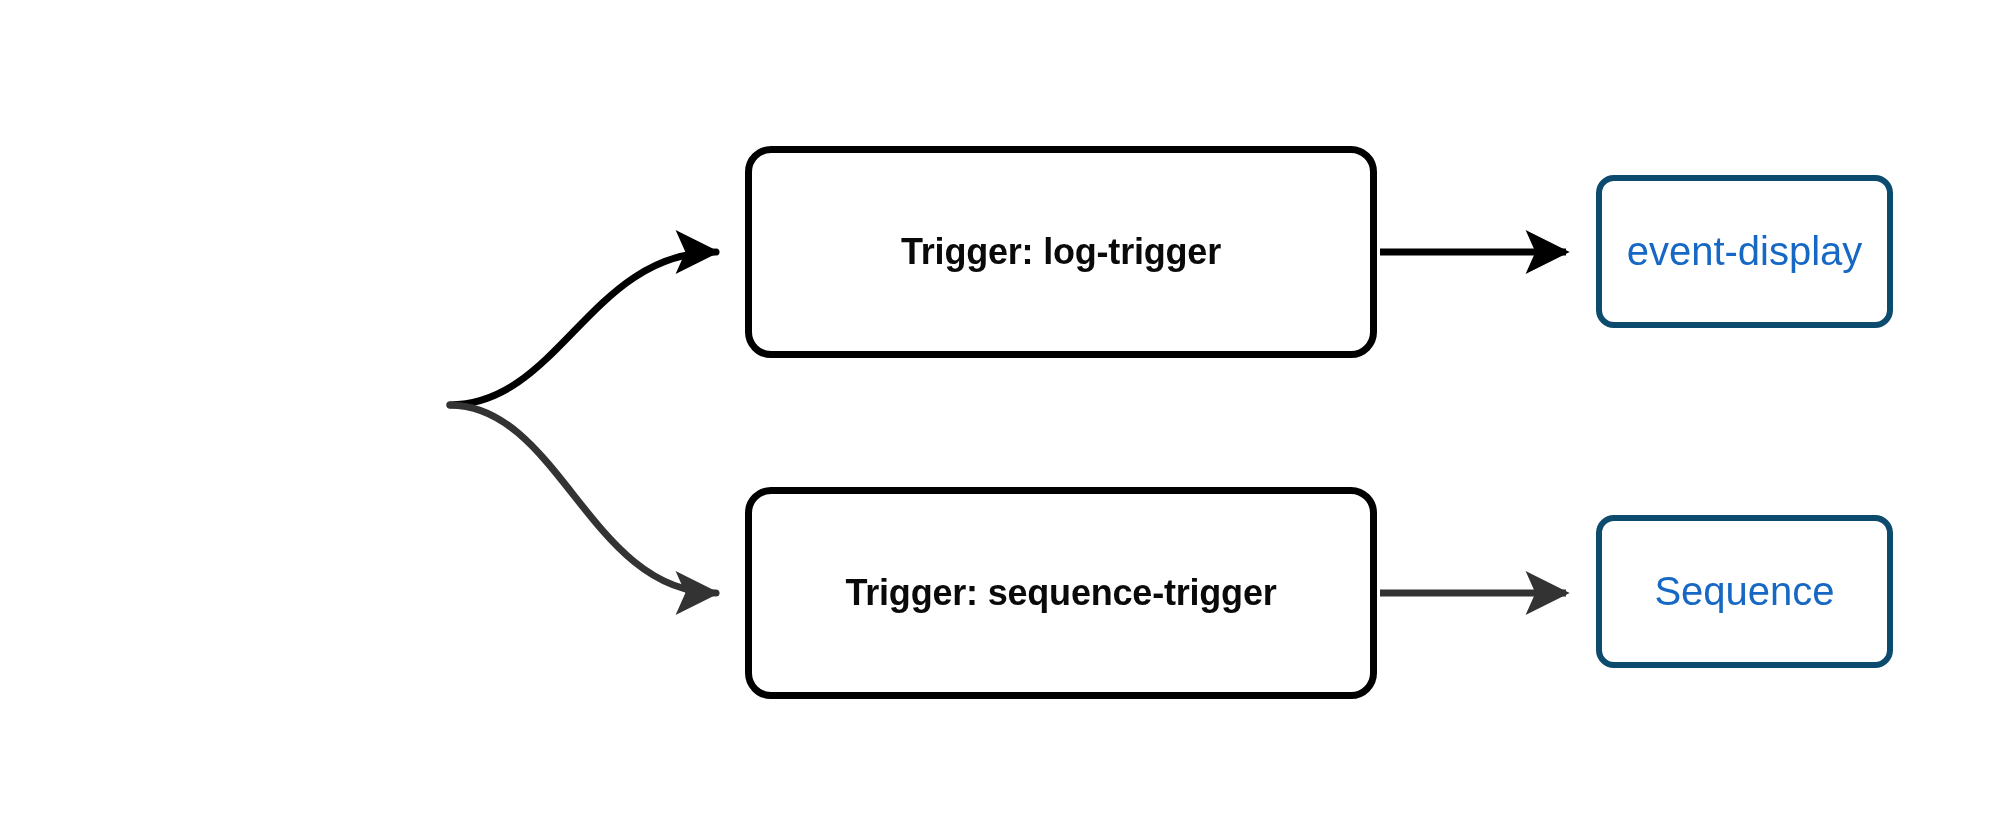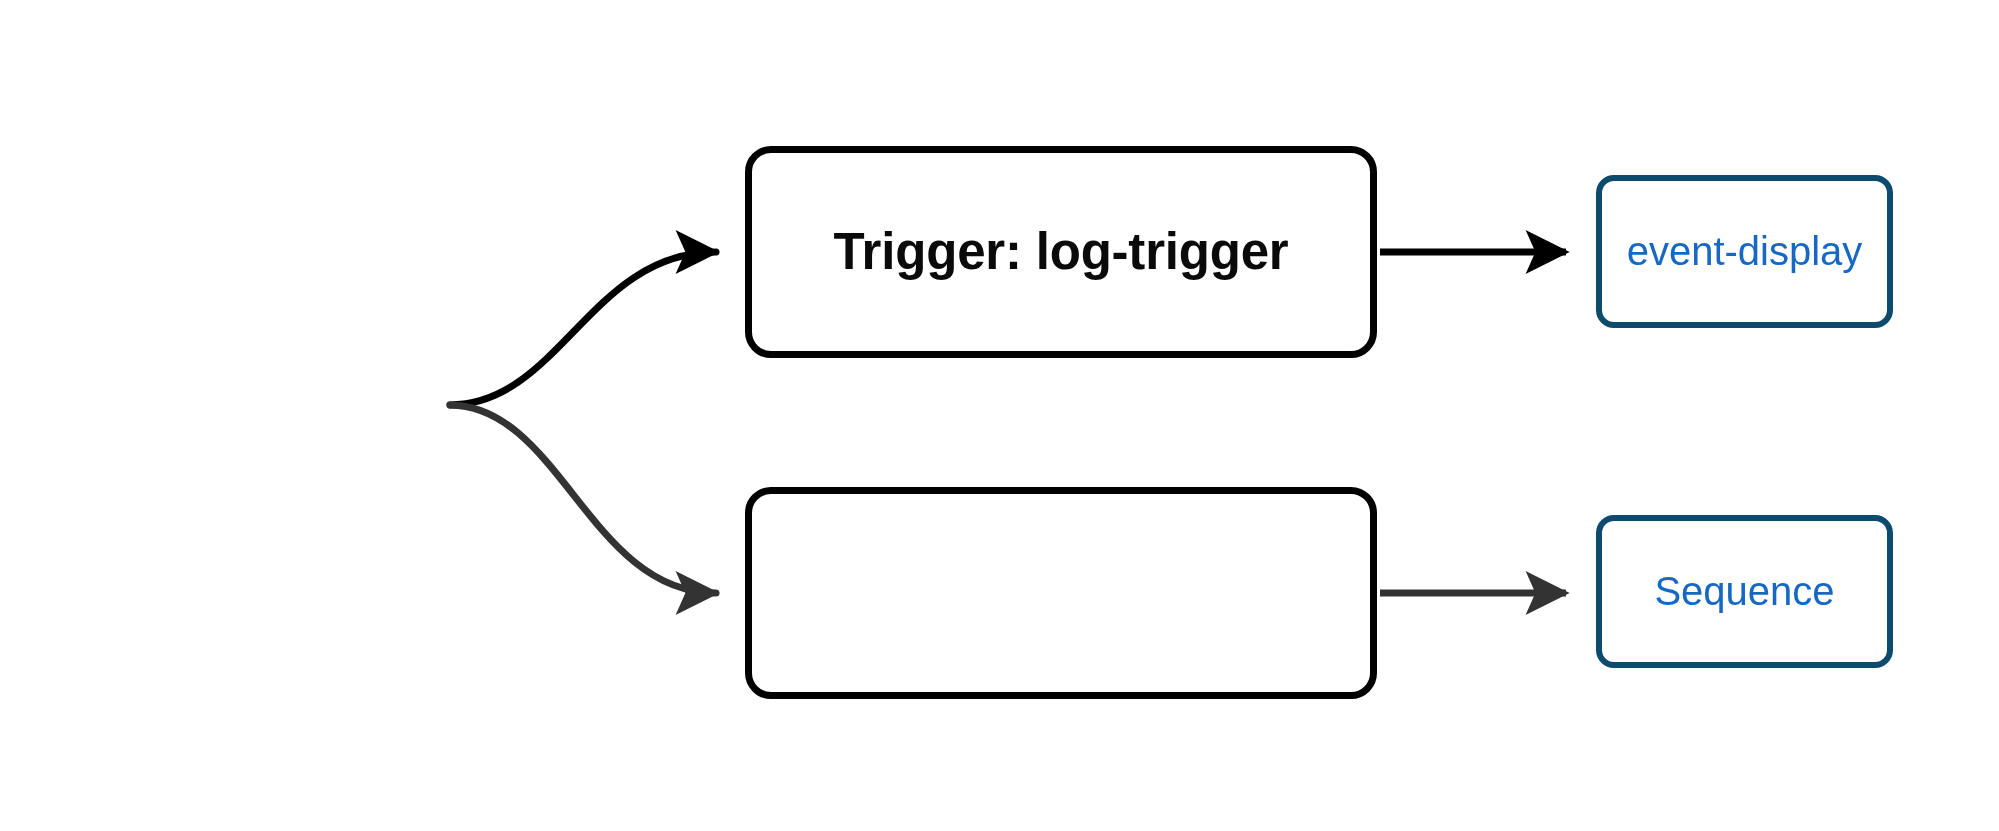--- a/index.html
+++ b/index.html
@@ -51,21 +51,21 @@
   }
   .node-broker .line { display: block; }
 
   
   .node-trigger {
     left: 745px;
     width: 632px;
     border: 7px solid #000000;
     border-radius: 26px;
     color: #0a0a0a;
-    font-size: 51px;
+    font-size: 36px;
   }
   .node-trigger-1 { top: 146px; height: 212px; }
   .node-trigger-2 { top: 487px; height: 212px; }
   .node-trigger .title {
     font-weight: 700;
     letter-spacing: -0.2px;
   }
   .node-trigger .subtitle {
     font-weight: 400;
     margin-top: 4px;
@@ -108,20 +108,21 @@
 
     <path d="M 1380 593 L 1566 593" fill="none" stroke="#333333" stroke-width="7" stroke-linecap="butt" marker-end="url(#arrow-gray)"></path>
   </svg>
 
 
   <div class="node node-trigger node-trigger-1">
     <span class="title">Trigger: log-trigger</span>
   </div>
 
   <div class="node node-trigger node-trigger-2">
+    <span class="title">Trigger: sequence-trigger</span>
   </div>
 
   <div class="node node-sink node-sink-1">
     <span>event-display</span>
   </div>
 
   <div class="node node-sink node-sink-2">
     <span>Sequence</span>
   </div>
 

